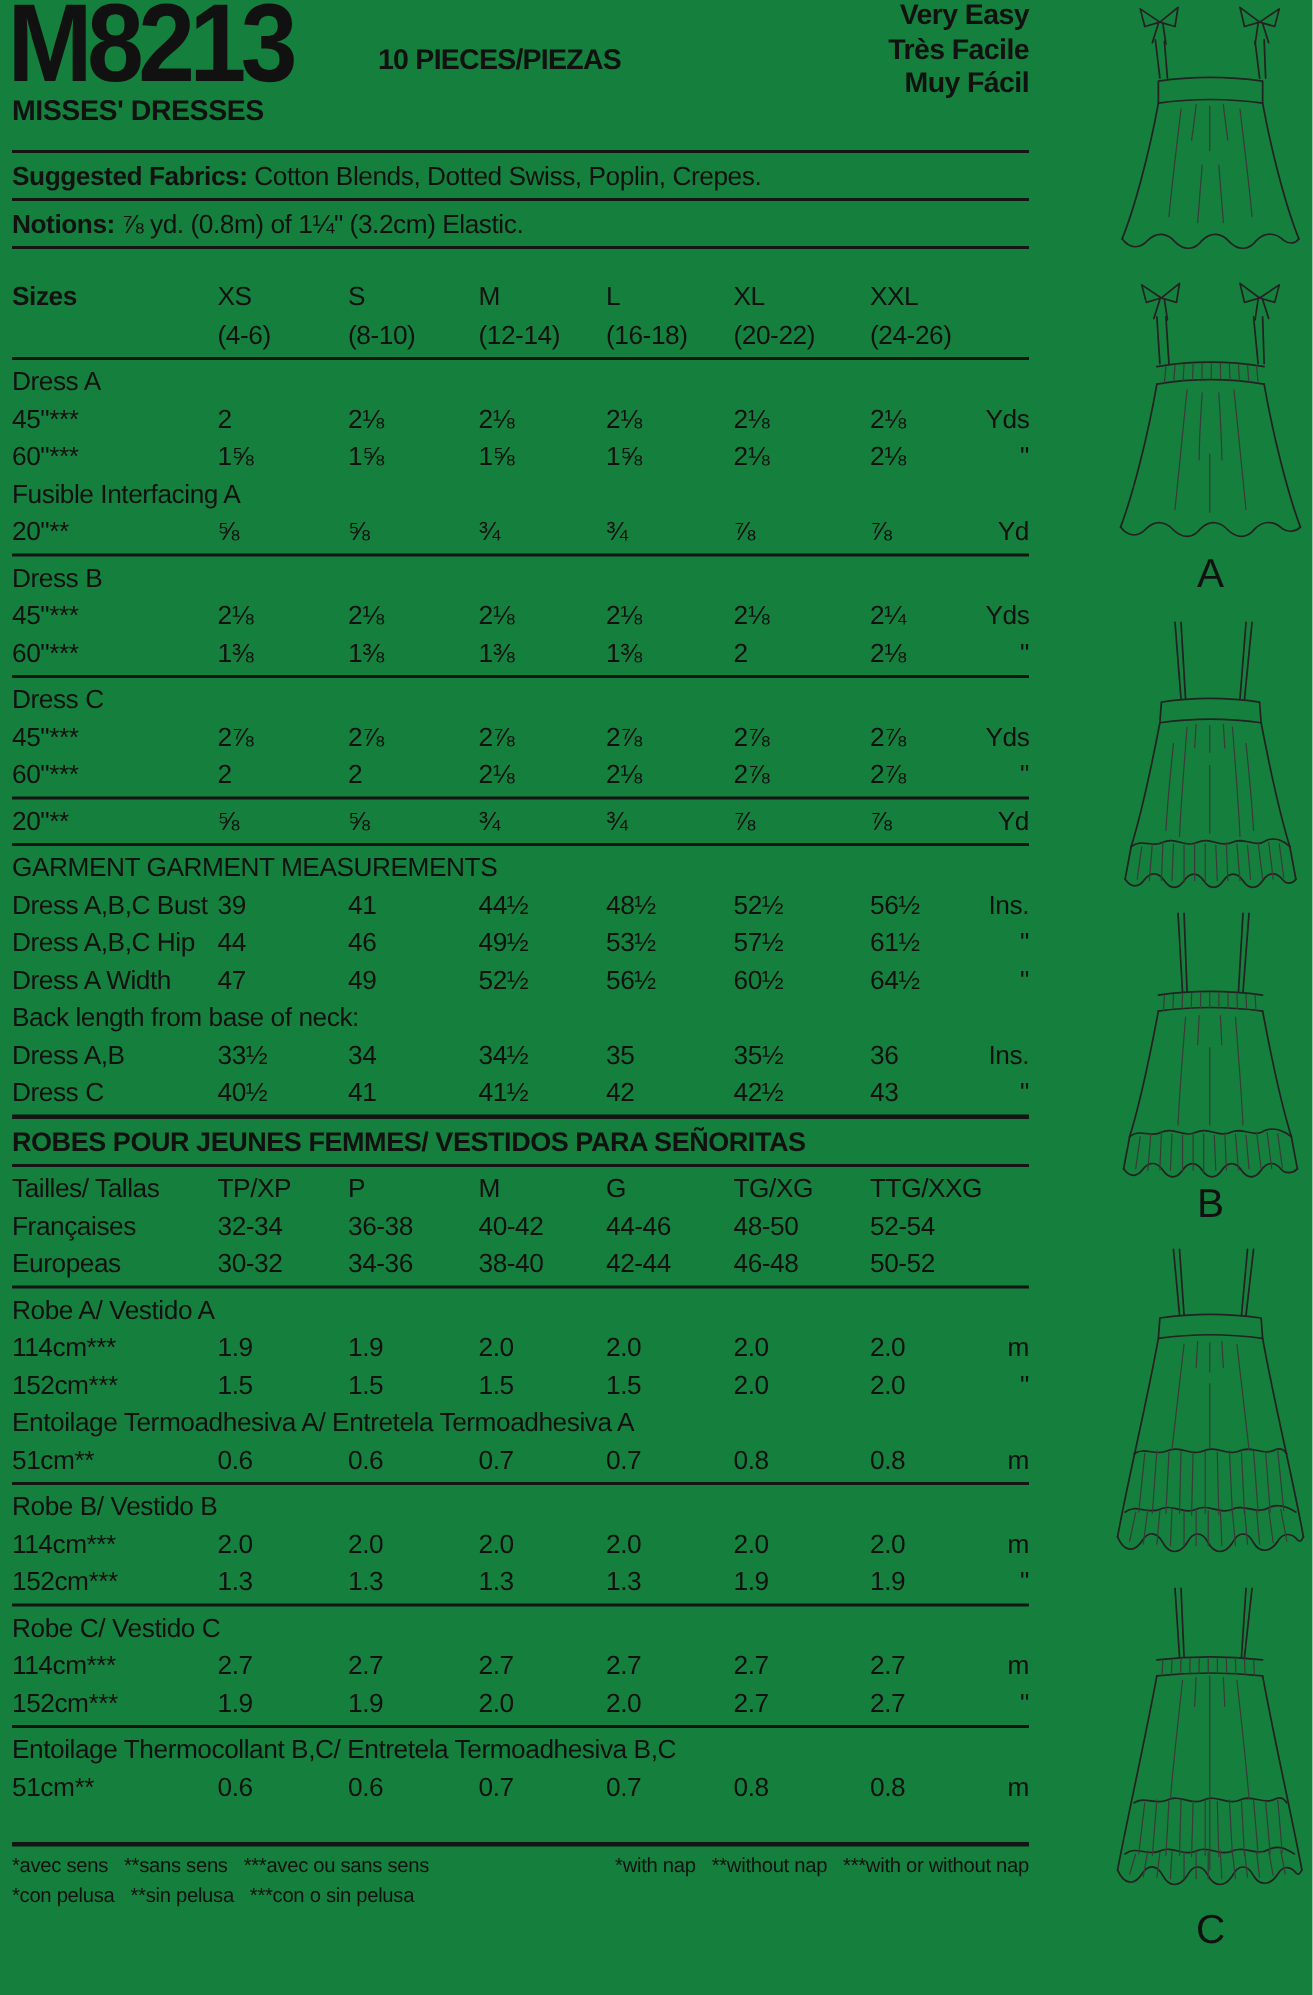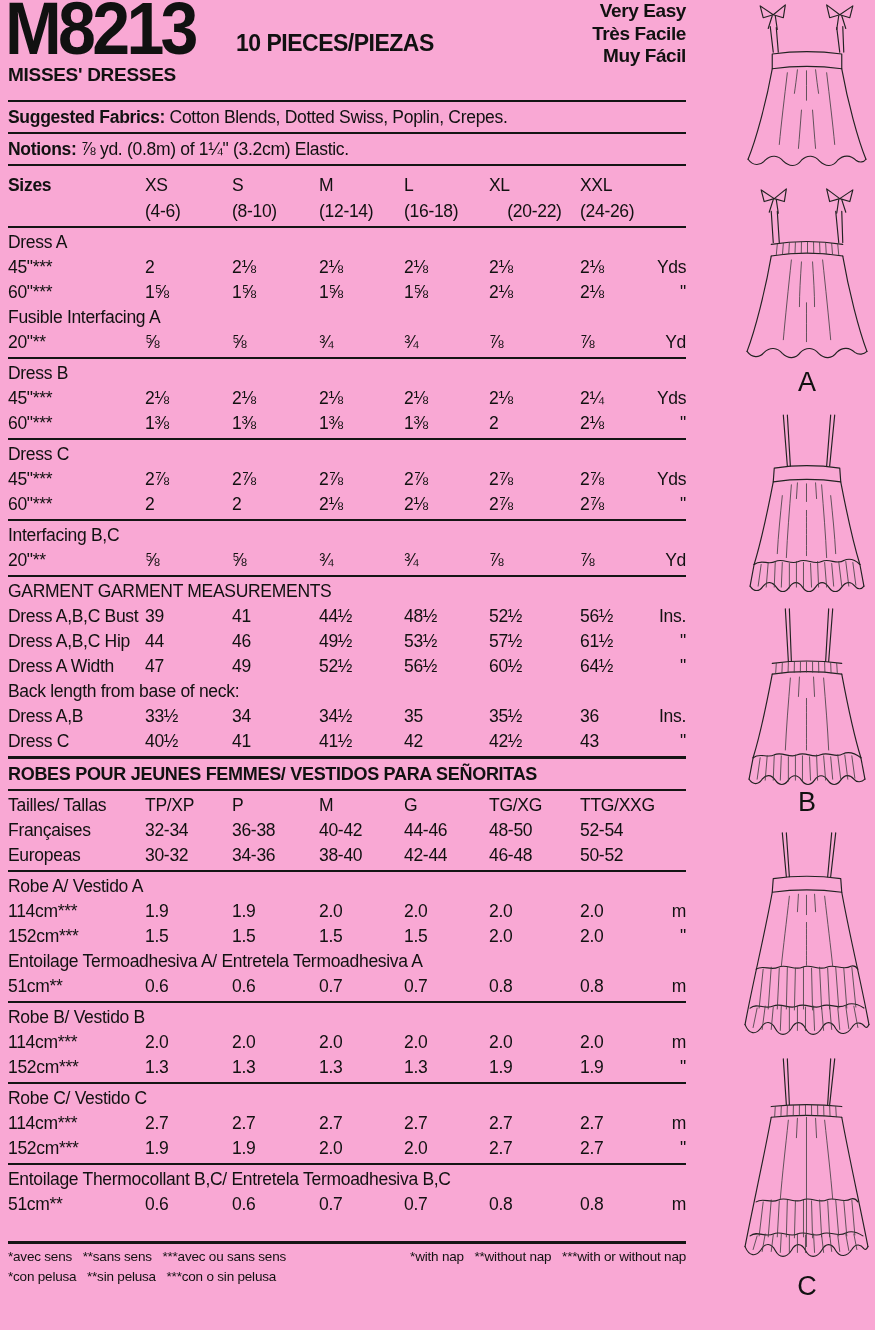--- a/index.html
+++ b/index.html
@@ -2,44 +2,44 @@
 <html><head>
 <meta charset="utf-8">
 <style>
   * { box-sizing: border-box; margin: 0; padding: 0; }
   html,body { background:#ffffff; }
   body {
     width:875px; height:1330px;
     font-family:"Liberation Sans", sans-serif;
     color:#111; overflow:hidden;
   }
-  .page { position:relative; width:875px; height:1330px; background:#f9a8d4; }
+  .page { position:relative; width:875px; height:1330px; background:#15803d; }
 
   .left { position:absolute; left:8px; top:0; width:678px; }
 
   
   .hdr { position:relative; height:98px; }
   .pattern-number {
     position:absolute; left:-3px; top:-14px;
     font-size:74px; font-weight:700; letter-spacing:-4px;
     transform:scaleX(0.92); transform-origin:left top;
   }
-  .pieces { position:absolute; left:228px; top:30px; font-size:23px; font-weight:700; letter-spacing:-0.5px; }
+  .pieces { position:absolute; left:244px; top:30px; font-size:19px; font-weight:700; letter-spacing:-0.5px; }
   .difficulty { position:absolute; right:0; top:0; text-align:right; font-size:19px; font-weight:700; line-height:22.5px; letter-spacing:-0.4px; }
   .category { position:absolute; left:0; bottom:12px; font-size:19px; font-weight:700; letter-spacing:-0.3px; }
 
   .rule { border:none; border-top:2.4px solid #151515; margin:2px 0; height:0; }
   .rule.thick { border-top-width:3px; }
   .rule.pre-foot { margin-top:24px; border-top-width:3px; }
 
   .info-row { font-size:17.5px; line-height:26px; letter-spacing:-0.3px; white-space:nowrap; }
   .info-row b { font-weight:700; }
 
   
-  #size-table { margin-top:6px; }
+  #size-table { margin-top:18px; }
   .trow {
     display:grid;
     grid-template-columns:137px 87px 87px 85px 85px 91px 77px 1fr;
     line-height:25px; font-size:17.5px; letter-spacing:-0.3px;
   }
   .trow .cell { white-space:nowrap; }
   .trow .label { font-weight:400; }
   .trow .label.bold { font-weight:400; }
   .trow .unit { text-align:right; }
   .trow.header2 { line-height:26px; }
@@ -89,21 +89,21 @@
           <div class="cell" style="grid-area: 1 / 2;">XS</div>
           <div class="cell" style="grid-area: 1 / 3;">S</div>
           <div class="cell" style="grid-area: 1 / 4;">M</div>
           <div class="cell" style="grid-area: 1 / 5;">L</div>
           <div class="cell" style="grid-area: 1 / 6;">XL</div>
           <div class="cell" style="grid-area: 1 / 7;">XXL</div>
           <div class="cell" style="grid-area: 2 / 2;">(4-6)</div>
           <div class="cell" style="grid-area: 2 / 3;">(8-10)</div>
           <div class="cell" style="grid-area: 2 / 4;">(12-14)</div>
           <div class="cell" style="grid-area: 2 / 5;">(16-18)</div>
-          <div class="cell" style="grid-area: 2 / 6; text-align: center;">(20-22)</div>
+          <div class="cell" style="grid-area: 2 / 6;">(20-22)</div>
           <div class="cell" style="grid-area: 2 / 7;">(24-26)</div>
         </div>
         <div class="rule"></div>
         <div class="t-heading">Dress A</div>
         <div class="trow">
           <div class="cell label">45"***</div>
           <div class="cell value">2</div>
           <div class="cell value">2⅛</div>
           <div class="cell value">2⅛</div>
           <div class="cell value">2⅛</div>
@@ -170,21 +170,20 @@
           <div class="cell label">60"***</div>
           <div class="cell value">2</div>
           <div class="cell value">2</div>
           <div class="cell value">2⅛</div>
           <div class="cell value">2⅛</div>
           <div class="cell value">2⅞</div>
           <div class="cell value">2⅞</div>
           <div class="cell unit">"</div>
         </div>
         <div class="rule"></div>
-        <div class="t-heading">Interfacing B,C</div>
         <div class="trow">
           <div class="cell label">20"**</div>
           <div class="cell value">⅝</div>
           <div class="cell value">⅝</div>
           <div class="cell value">¾</div>
           <div class="cell value">¾</div>
           <div class="cell value">⅞</div>
           <div class="cell value">⅞</div>
           <div class="cell unit">Yd</div>
         </div>

